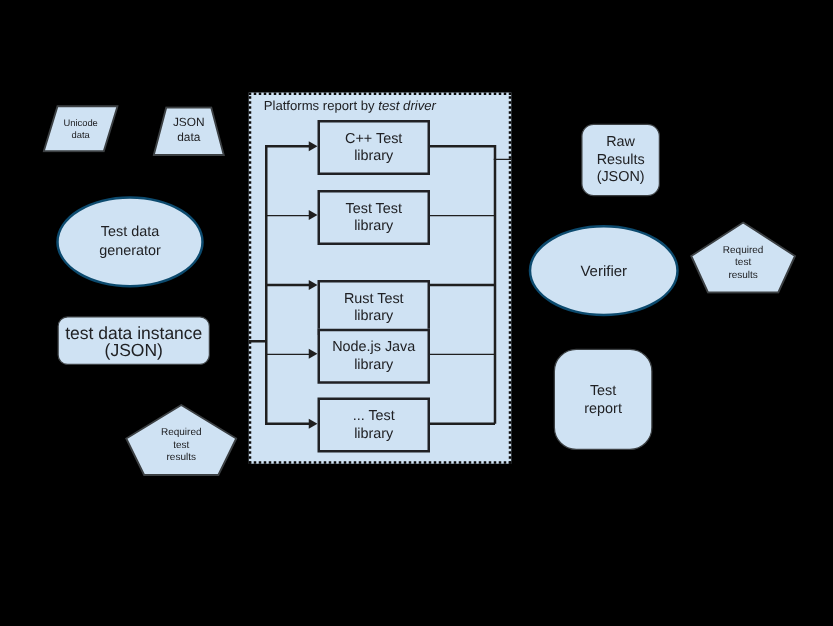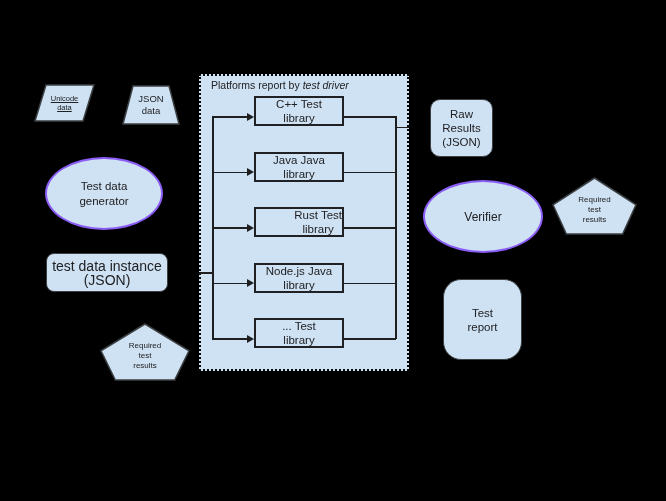--- a/index.html
+++ b/index.html
@@ -31,21 +31,21 @@
     box-sizing: border-box;
   }
   .platform-title {
     left: 211px; top: 79px;
     font-size: 10.5px;
     color: #202124;
   }
   .platform-title .t-italic { font-style: italic; margin-top: 38px; }
   
   .lib-box {
-    left: 254px; width: 90px; height: 30px;
+    left: 254px; width: 90px; height: 44px;
     background: #cfe2f3;
     border: 2px solid #202124;
     box-sizing: border-box;
   }
   .lib-box .label { font-size: 11.5px; line-height: 14px; }
   
   .hline, .vline { background: #1f1f1f; }
   .arrowhead {
     width: 0; height: 0;
     border-top: 4px solid transparent;
@@ -53,21 +53,21 @@
     border-left: 7px solid #1f1f1f;
   }
   
   .shape-svg { position: absolute; left: 0; top: 0; width: 100%; height: 100%; display: block; }
   .node .label {
     position: absolute; left: 0; top: 0; width: 100%; height: 100%;
     display: flex; align-items: center; justify-content: center;
   }
   .ellipse {
     background: #cfe2f3;
-    border: 2px solid #8b5cf6;
+    border: 2px solid #0c4a6e;
     border-radius: 50%;
     box-sizing: border-box;
   }
   .rounded {
     background: #cfe2f3;
     border: 1.5px solid #3c4043;
     box-sizing: border-box;
   }
 </style>
 </head>
@@ -103,41 +103,41 @@
 
   <div class="abs vline" style="left:395px; top:116px; width:1.5px; height:223px;"></div>
 
   <div class="abs hline" style="left:395px; top:126.5px; width:14px; height:1.5px;"></div>
 
   <div class="abs lib-box center-flex" style="top:96px;">
     <span class="label">C++ Test
 library</span>
   </div>
   <div class="abs lib-box center-flex" style="top:151.5px;">
-    <span class="label">Java Java
+    <span class="label">Test Test
 library</span>
   </div>
-  <div class="abs lib-box center-flex" style="top:207px;justify-content:flex-end;">
+  <div class="abs lib-box center-flex" style="top:224px;">
     <span class="label">Rust Test
 library</span>
   </div>
   <div class="abs lib-box center-flex" style="top:262.5px;">
     <span class="label">Node.js Java
 library</span>
   </div>
   <div class="abs lib-box center-flex" style="top:318px;">
     <span class="label">... Test
 library</span>
   </div>
 
   <div class="abs node" style="left:34px; top:84px; width:61px; height:38px;">
     <svg class="shape-svg" viewBox="0 0 61 38" preserveAspectRatio="none">
       <polygon points="12,1 60,1 49,37 1,37" fill="#cfe2f3" stroke="#3c4043" stroke-width="1.5" vector-effect="non-scaling-stroke"></polygon>
     </svg>
-    <span class="label" style="font-size:7.5px; line-height:9.5px;text-decoration:underline;">Unicode
+    <span class="label" style="font-size:7.5px; line-height:9.5px;">Unicode
 data</span>
   </div>
 
   <div class="abs node" style="left:122px; top:85px; width:58px; height:40px;">
     <svg class="shape-svg" viewBox="0 0 58 40" preserveAspectRatio="none">
       <polygon points="11,1 47,1 57,39 1,39" fill="#cfe2f3" stroke="#3c4043" stroke-width="1.5" vector-effect="non-scaling-stroke"></polygon>
     </svg>
     <span class="label" style="font-size:9.5px; line-height:12px;">JSON
 data</span>
   </div>
@@ -154,21 +154,21 @@
 
   <div class="abs node" style="left:100px; top:323px; width:90px; height:58px;">
     <svg class="shape-svg" viewBox="0 0 90 58" preserveAspectRatio="none">
       <polygon points="45,1 89,27.8 74.7,57 15.3,57 1,27.8" fill="#cfe2f3" stroke="#3c4043" stroke-width="1.5" vector-effect="non-scaling-stroke"></polygon>
     </svg>
     <span class="label" style="font-size:8px; line-height:10px; padding-top:7px; box-sizing:border-box;">Required
 test
 results</span>
   </div>
 
-  <div class="abs rounded center-flex" style="left:430px; top:99px; width:63px; height:58px; border-radius:10px;">
+  <div class="abs rounded center-flex" style="left:465px; top:99px; width:63px; height:58px; border-radius:10px;">
     <span class="label" style="font-size:11.5px; line-height:14px;">Raw
 Results
 (JSON)</span>
   </div>
 
   <div class="abs ellipse center-flex" style="left:423px; top:180px; width:120px; height:73px;">
     <span class="label" style="font-size:12px;">Verifier</span>
   </div>
 
   <div class="abs node" style="left:552px; top:177px; width:85px; height:58px;">

